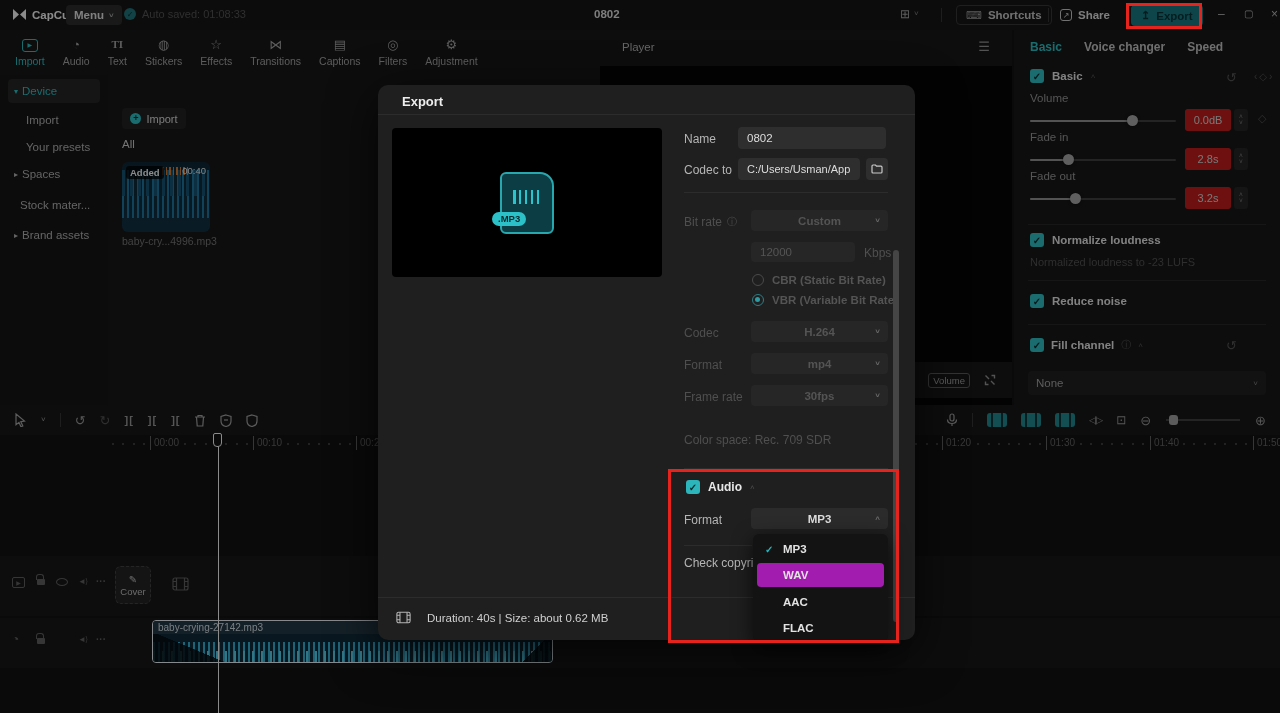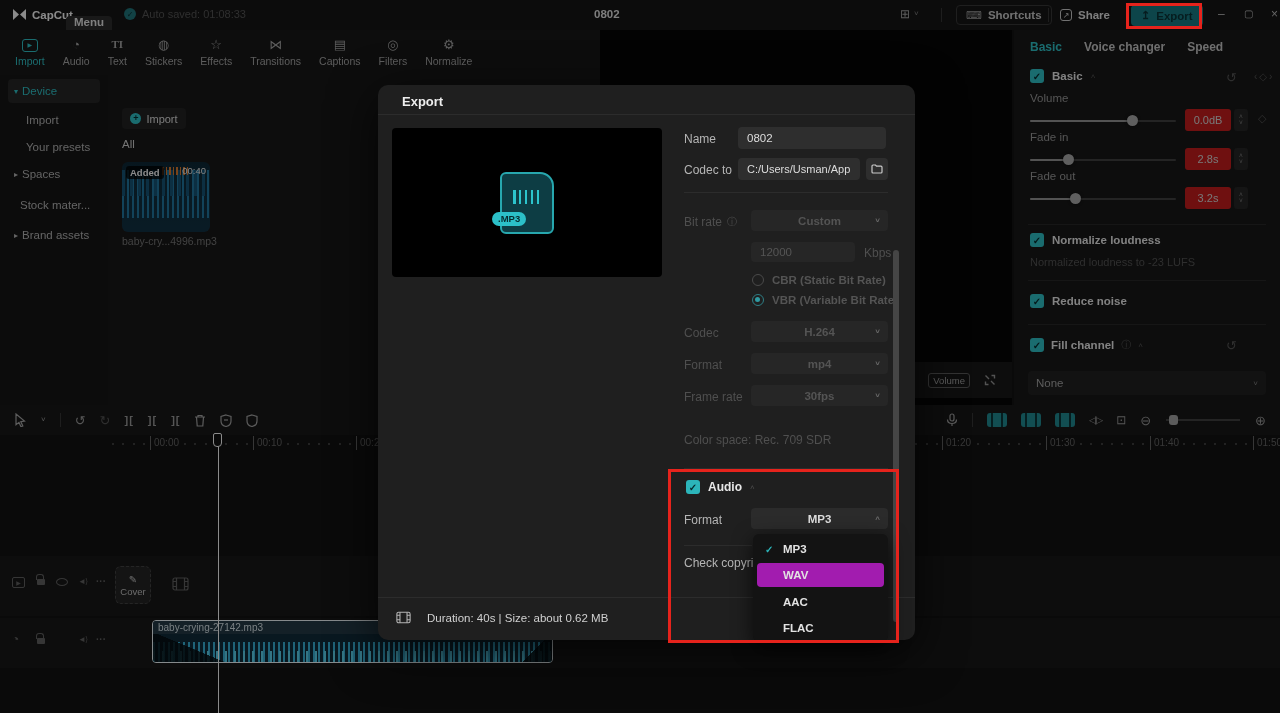--- a/index.html
+++ b/index.html
@@ -115,21 +115,21 @@
 <div id="app">
 
   <div class="abs topbar">
     <div class="abs flex" style="left:12px;top:8px;gap:5px;">
       <svg width="15" height="13" viewBox="0 0 15 13">
         <path d="M1 1 L7 6.5 L1 12 Z" fill="#e8e8e8"></path>
           <path d="M14 1 L8 6.5 L14 12 Z" fill="#e8e8e8"></path>
       </svg>
       <span style="color:#e8e8e8;font-size:11.5px;font-weight:bold;">CapCut</span>
     </div>
-    <div class="abs btn-dark flex" style="left:66px;top:16px;height:20px;padding:0 8px;gap:5px;flex-direction:column;">
+    <div class="abs btn-dark flex" style="left:66px;top:5px;height:20px;padding:0 8px;gap:5px;">
       <span>Menu</span>
       <span style="font-size:8px;color:#999;">˅</span>
     </div>
     <div class="abs flex" style="left:124px;top:8px;gap:6px;">
       <span style="width:12px;height:12px;border-radius:50%;background:#1e6e74;color:#0a2a2d;font-size:8px;display:flex;align-items:center;justify-content:center;">✓</span>
       <span style="color:#4f4f4f;font-size:11px;">Auto saved: 01:08:33</span>
     </div>
     <span class="abs" style="left:594px;top:8px;color:#d2d2d2;font-size:11.5px;font-weight:bold;">0802</span>
 
     <div class="abs flex ic" style="left:900px;top:8px;gap:4px;">
@@ -183,21 +183,21 @@
     <div class="tab">
         <span class="tic">▤</span>
         <span>Captions</span>
       </div>
     <div class="tab">
         <span class="tic">◎</span>
         <span>Filters</span>
       </div>
     <div class="tab">
         <span class="tic">⚙</span>
-        <span>Normalize</span>
+        <span>Adjustment</span>
       </div>
   </div>
 
   <div class="abs leftnav">
     <div class="navitem active" style="top:4px;">
       <span class="tri">▾</span>
       <span>Device</span>
     </div>
     <div class="navitem" style="top:33px;padding-left:18px;">
         <span>Import</span>
@@ -228,20 +228,24 @@
       <div class="bars1"></div>
       <div class="bars2"></div>
       <span class="spark"></span>
       <span class="added">Added</span>
       <span class="dur">00:40</span>
     </div>
     <span class="fname">baby-cry...4996.mp3</span>
   </div>
 
   <div class="abs player">
+    <div class="player-head">
+      <span class="abs" style="left:22px;top:11px;color:#a8a8a8;font-size:11.5px;">Player</span>
+      <span class="abs" style="right:22px;top:9px;color:#8a8a8a;font-size:13px;">☰</span>
+    </div>
     <div class="player-foot">
       <svg width="13" height="13" viewBox="0 0 13 13">
         <g stroke="#8a8a8a" stroke-width="1.3" fill="none">
           <circle cx="6.5" cy="6" r="2.6"></circle>
             <path d="M1 3.5 V1.5 H3.5 M9.5 1.5 H12 V3.5 M12 9.5 V11.5 H9.5 M3.5 11.5 H1 V9.5"></path>
         </g>
       </svg>
       <span class="ratio">Volume</span>
       <svg width="12" height="12" viewBox="0 0 12 12">
         <g stroke="#8a8a8a" stroke-width="1.4" fill="none">

